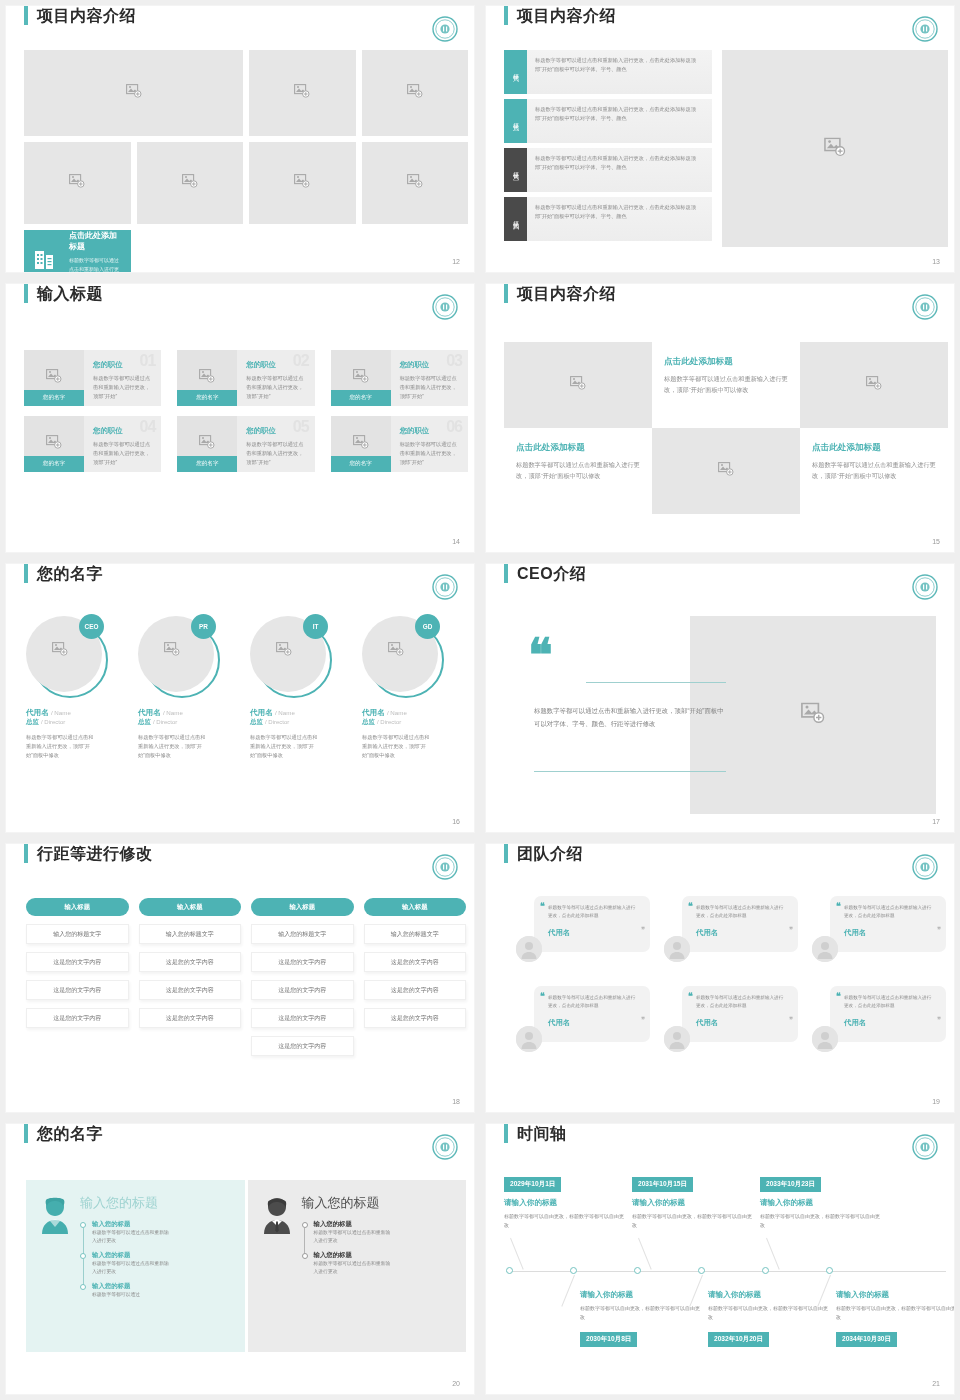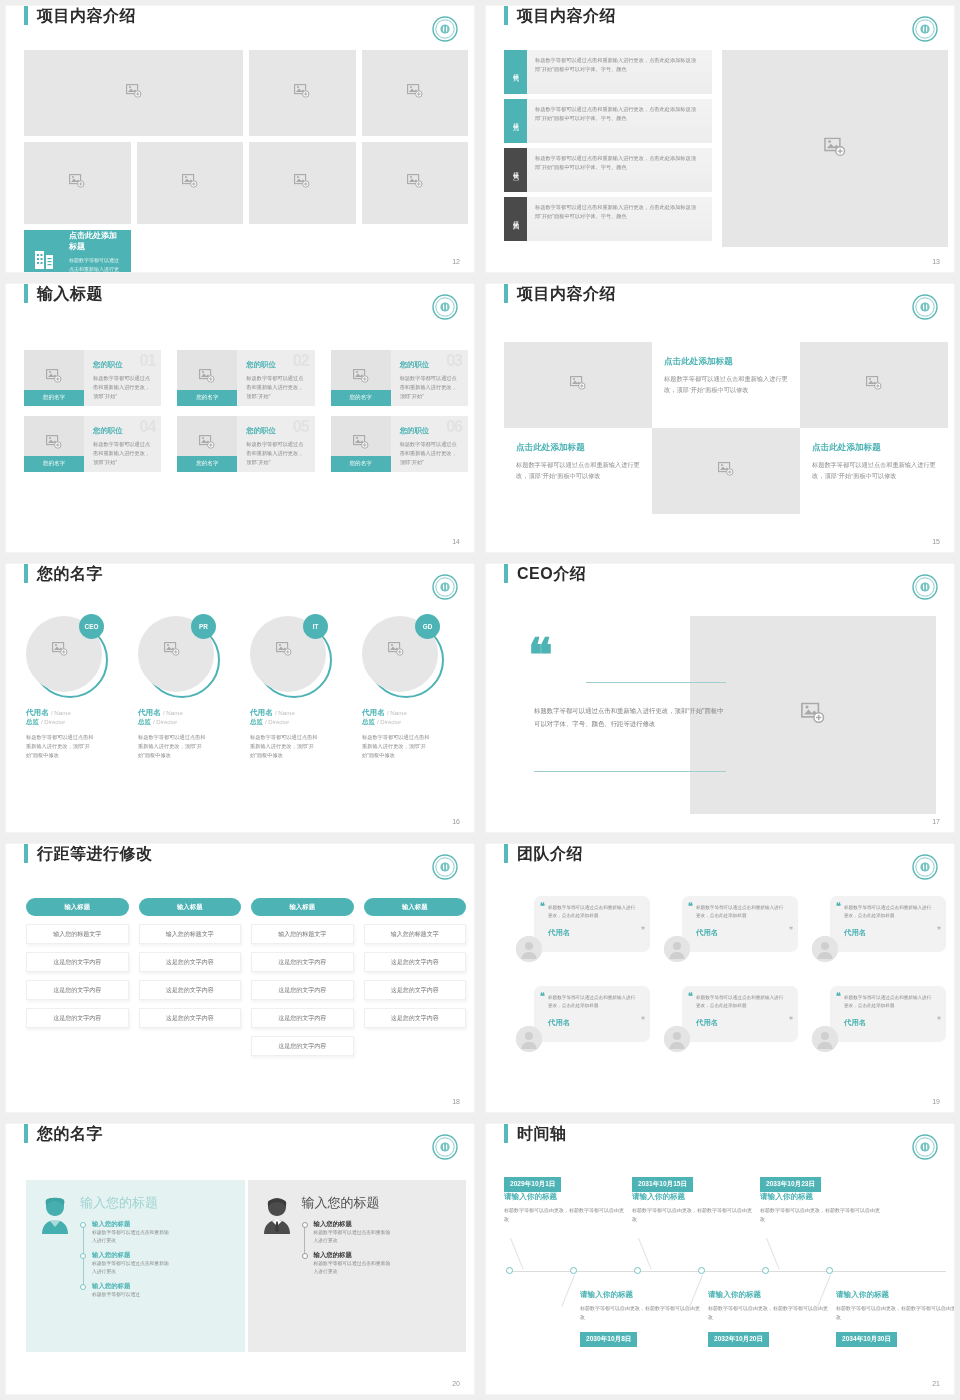--- a/index.html
+++ b/index.html
@@ -136,21 +136,21 @@
   .s20-vl.dark { background: #b5b5b5; }
 
   
   .s21 { position: absolute; left: 16px; top: 48px; width: 448px; height: 198px; }
   .s21-axis { position: absolute; left: 4px; top: 99px; width: 440px; height: 1px; background: #dcdcdc; }
   .s21-dot { position: absolute; top: 95px; width: 7px; height: 7px; border-radius: 50%;
              border: 1px solid #74c3c1; background: #fff; }
   .s21-diag { position: absolute; width: 1px; height: 34px; background: #e2e2e2; }
   .s21-date { display: inline-block; background: #4db3b4; color: #fff; font-size: 6.6px;
               font-weight: bold; padding: 3px 6px; }
-  .s21-h { color: #4db3b4; font-size: 7.6px; font-weight: bold; margin: 0 0 4px; }
+  .s21-h { color: #4db3b4; font-size: 7.6px; font-weight: bold; margin: 6px 0 4px; }
   .s21-blk { position: absolute; width: 122px; }
 </style>
 </head>
 <body>
 
 <div class="sheet">
 
 <div class="slide">
   <div class="s-title-wrap">
     <div class="s-bar"></div>

